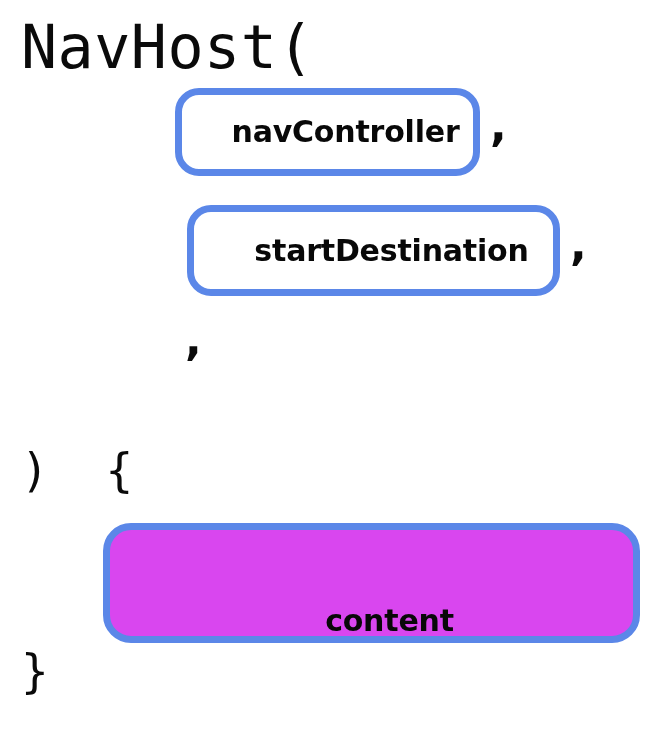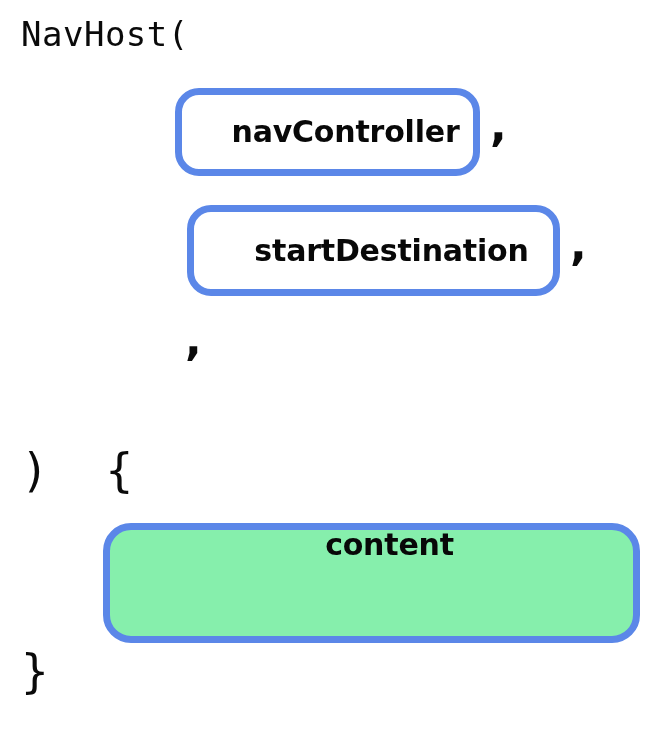--- a/index.html
+++ b/index.html
@@ -27,21 +27,21 @@
     font-weight: 400;
     color: #0a0a0a;
     white-space: pre;
     letter-spacing: 0.5px;
     line-height: 1;
   }
 
   #tok-open {
     left: 21px;
     top: 17px;
-    font-size: 34px;
+    font-size: 60px;
   }
 
   #tok-close-paren-brace {
     left: 21px;
     top: 447px;
     font-size: 46px;
   }
 
   #tok-close-brace {
     left: 21px;
@@ -121,23 +121,23 @@
   
   #content-box {
     position: absolute;
     left: 103px;
     top: 523px;
     width: 537px;
     height: 120px;
     box-sizing: border-box;
     border: 7px solid #5b87e8;
     border-radius: 28px;
-    background: #86efac;
+    background: #d946ef;
     display: flex;
-    align-items: flex-start;
+    align-items: flex-end;
     justify-content: center;
   }
 
   #content-box .param-label {
     font-size: 30px;
   }
 </style>
 </head>
 <body>
 

